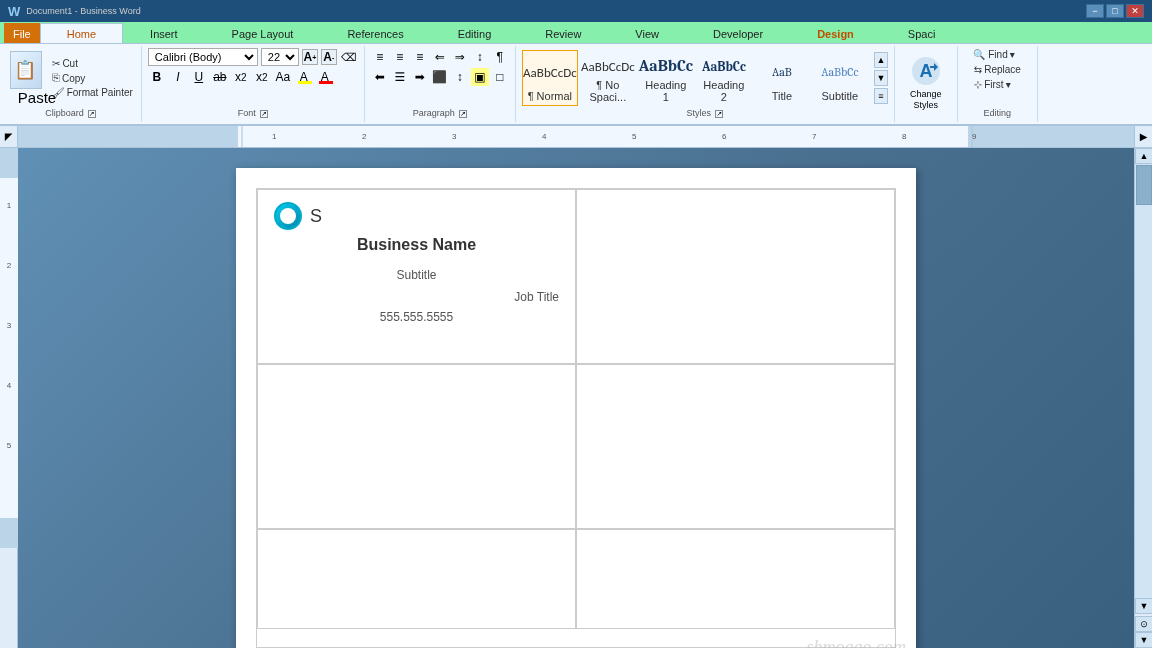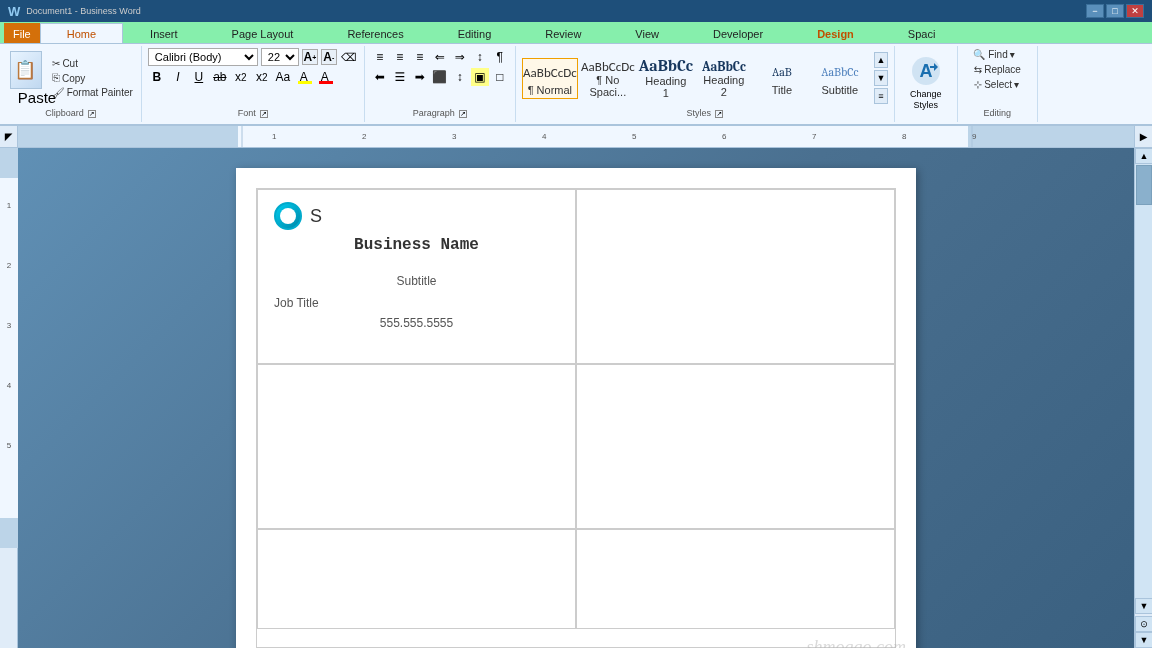--- a/index.html
+++ b/index.html
@@ -165,21 +165,21 @@
     
     .para-group { min-width: 130px; }
     .para-group .ribbon-group-content { flex-direction: column; align-items: flex-start; gap: 2px; }
     .para-row { display: flex; gap: 2px; }
 
     
     .styles-group { min-width: 280px; }
     .styles-group .ribbon-group-content { flex-direction: row; align-items: center; }
     .style-btn {
       display: flex; flex-direction: column; align-items: center; justify-content: center;
-      width: 56px; height: 41px;
+      width: 56px; height: 56px;
       border: 1px solid transparent; cursor: pointer; padding: 2px;
     }
     .style-btn.active { border-color: #f0a000; background: #fff8e8; }
     .style-preview {
       width: 48px; height: 36px;
       display: flex; align-items: center; justify-content: center;
       font-size: 13px;
     }
     .style-preview.normal { font-family: Calibri, sans-serif; color: #333; }
     .style-preview.no-space { font-family: Calibri, sans-serif; color: #333; }
@@ -336,40 +336,39 @@
     .card-s {
       font-size: 18px;
       font-weight: normal;
       color: #333;
     }
     .card-business-name {
       font-size: 16px;
       font-weight: bold;
       color: #333;
       text-align: center;
-      margin-bottom: 20px;
-      font-family: Liberation Mono, monospace;
+      margin-bottom: 14px;
     }
     .card-subtitle {
       font-size: 12px;
       color: #555;
       text-align: center;
       margin-bottom: 8px;
     }
     .card-name {
       font-size: 12px;
       font-weight: bold;
       color: #333;
       text-align: center;
       margin-bottom: 2px;
     }
     .card-job-title {
       font-size: 12px;
       color: #555;
-      text-align: left;
+      text-align: right;
       margin-bottom: 6px;
     }
     .card-phone {
       font-size: 12px;
       color: #555;
       text-align: center;
     }
 
     
     .watermark {
@@ -548,21 +547,21 @@
       </div>
     </div>
     <div class="ribbon-group-label"></div>
   </div>
 
   <div class="ribbon-group editing-group">
     <div class="ribbon-group-content">
       <div style="display:flex;flex-direction:column;gap:2px;">
         <div class="small-ribbon-btn">🔍 <span>Find</span> ▾</div>
         <div class="small-ribbon-btn">⇆ <span>Replace</span></div>
-        <div class="small-ribbon-btn">⊹ <span>Select</span> ▾</div>
+        <div class="small-ribbon-btn">⊹ <span>First</span> ▾</div>
       </div>
     </div>
     <div class="ribbon-group-label">Editing</div>
   </div>
 
 </div>
 
 <div class="ruler-container">
   <div class="ruler-left-btn">◤</div>
   <div class="ruler-area">

